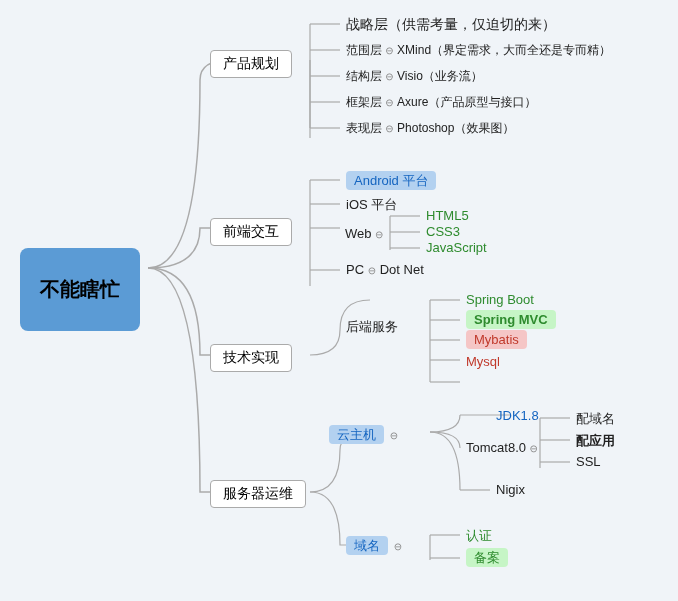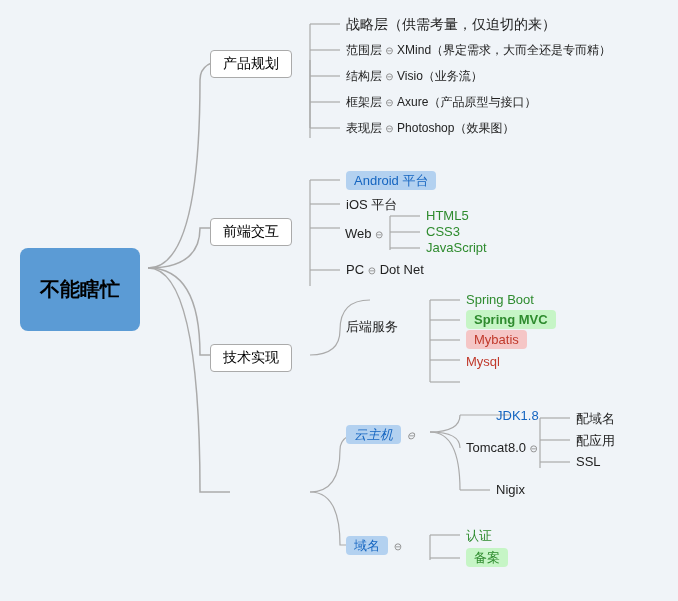--- a/index.html
+++ b/index.html
@@ -209,38 +209,41 @@
   <div class="node node-l3" style="left:460px; top:310px;font-weight:bold;">
     <span class="bg-green-light color-green">Spring MVC</span>
   </div>
   <div class="node node-l3" style="left:460px; top:330px;">
     <span class="bg-red-light color-red">Mybatis</span>
   </div>
   <div class="node node-l3 color-red" style="left:460px; top:352px;">
     <span>Mysql</span>
   </div>
 
-
-  <div class="node node-l2" style="left:340px; top:424px;font-style:italic;">
+  <div class="node node-l1" style="left:210px; top:480px;">
+    <span>服务器运维</span>
+  </div>
+
+  <div class="node node-l2" style="left:323px; top:424px;">
     <span class="bg-blue-light color-blue">云主机</span>
     <span style="color:#888;font-size:10px;margin-left:2px;">⊖</span>
   </div>
 
   <div class="node node-l3 color-blue" style="left:490px; top:406px;">
     <span>JDK1.8</span>
   </div>
 
   <div class="node node-l3 color-dark" style="left:460px; top:438px;">
     <span>Tomcat8.0 <span style="color:#888;font-size:10px;">⊖</span></span>
   </div>
 
   <div class="node node-l3 color-dark" style="left:570px; top:408px;">
     <span>配域名</span>
   </div>
-  <div class="node node-l3 color-dark" style="left:570px; top:430px;">
+  <div class="node node-l3 color-dark" style="left:570px; top:430px;font-weight:bold;">
     <span>配应用</span>
   </div>
   <div class="node node-l3 color-dark" style="left:570px; top:452px;">
     <span>SSL</span>
   </div>
 
   <div class="node node-l3 color-dark" style="left:490px; top:480px;">
     <span>Nigix</span>
   </div>
 

